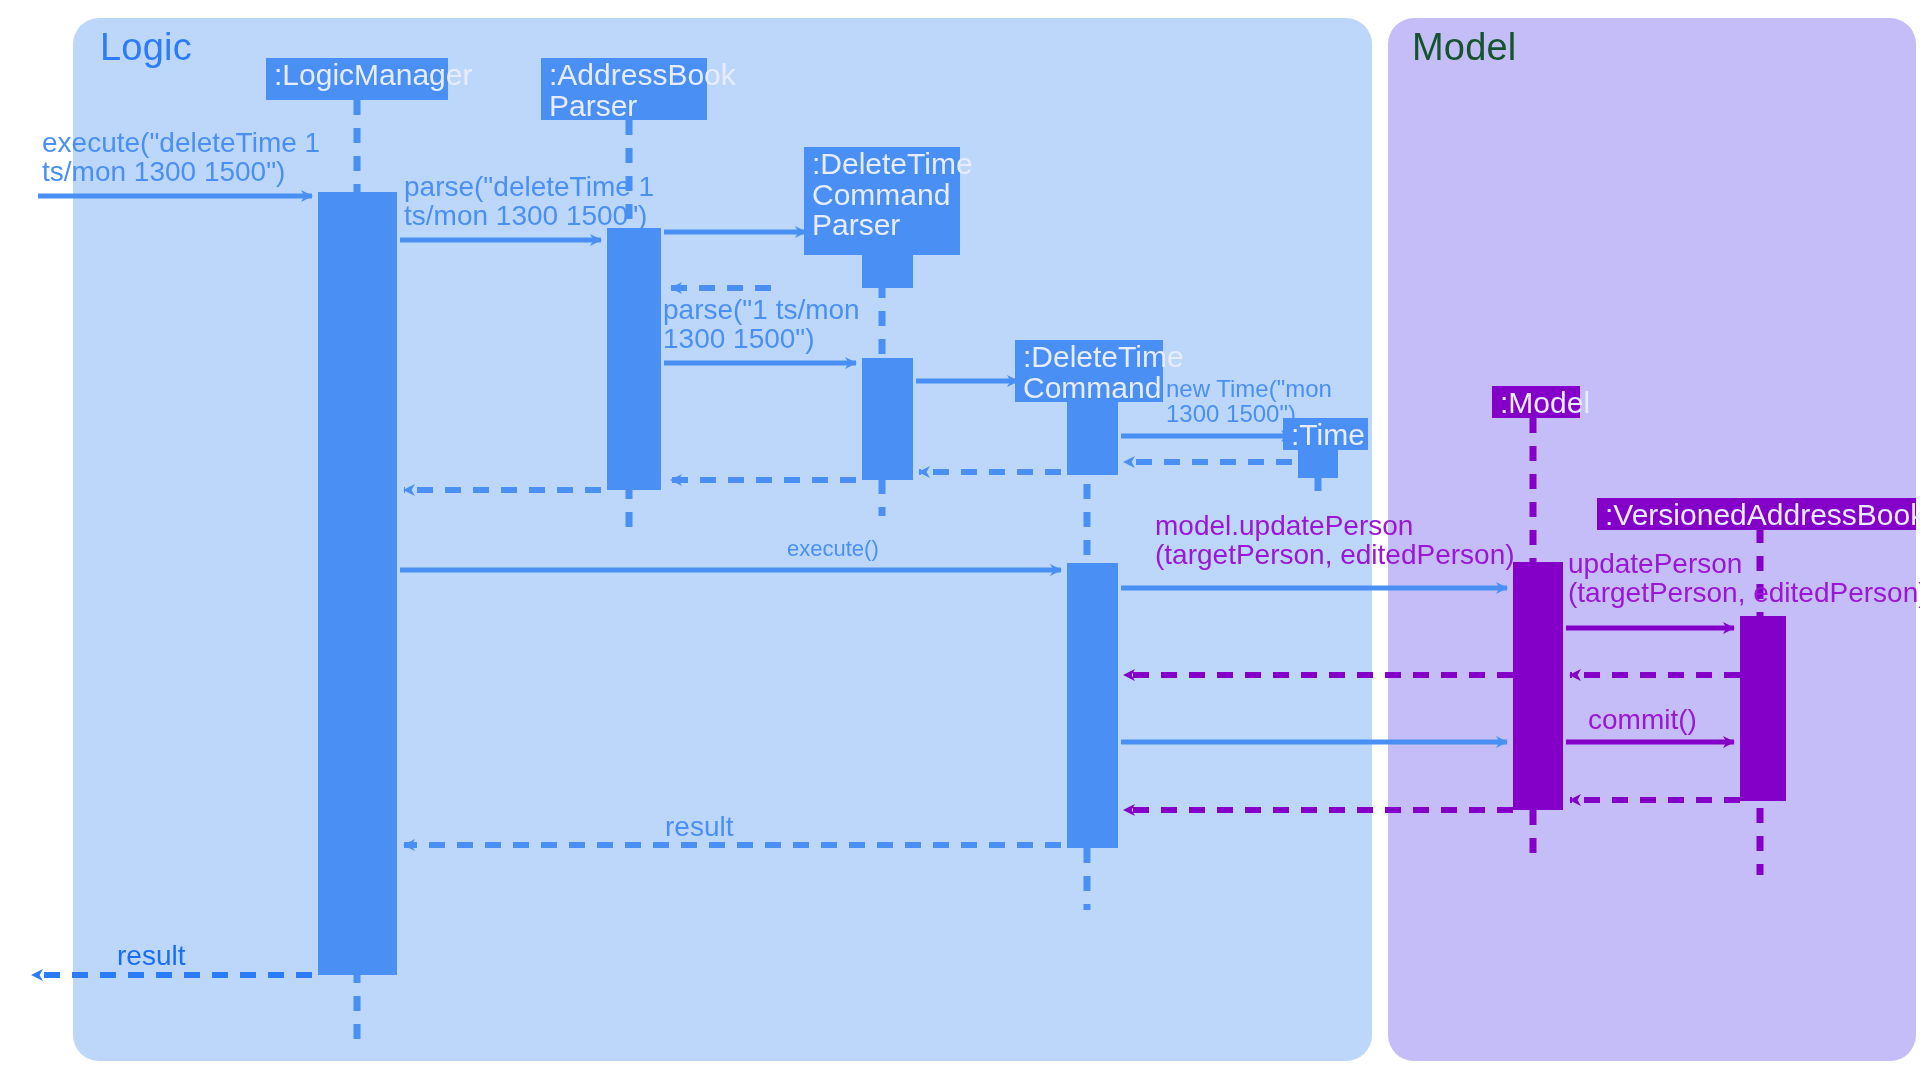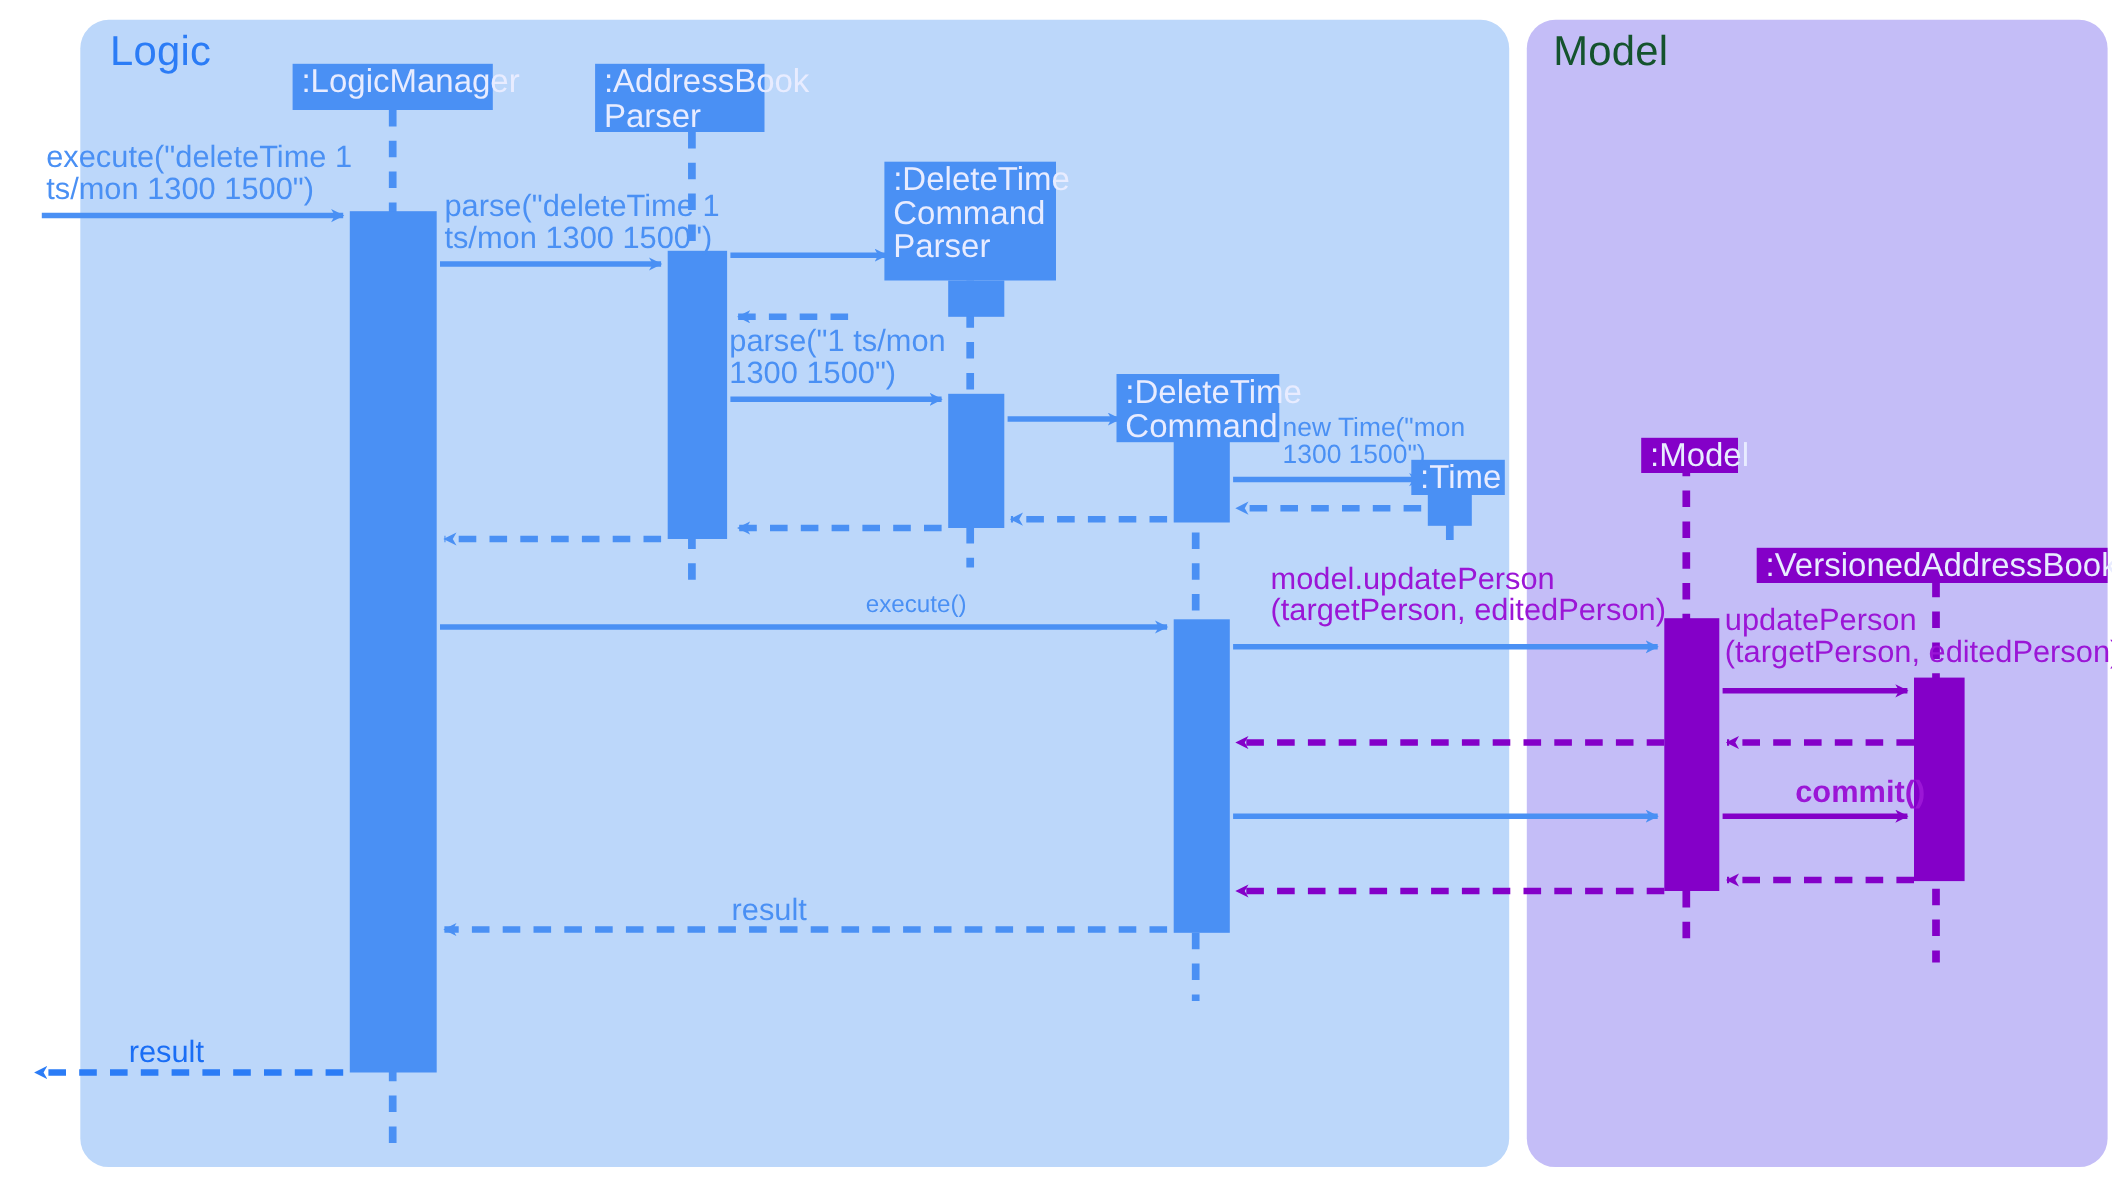--- a/index.html
+++ b/index.html
@@ -101,33 +101,33 @@
     <g stroke="#8400c8" stroke-width="6" stroke-dasharray="16,12" fill="none">
       <line x1="1740" y1="675" x2="1570" y2="675" marker-end="url(#ah-purple)"></line>
       <line x1="1513" y1="675" x2="1124" y2="675" marker-end="url(#ah-purple)"></line>
       <line x1="1740" y1="800" x2="1570" y2="800" marker-end="url(#ah-purple)"></line>
       <line x1="1513" y1="810" x2="1124" y2="810" marker-end="url(#ah-purple)"></line>
     </g>
   </svg>
 
   <div class="lifeline-box" style="left:266px;top:58px;width:182px;height:42px;background:#4a90f4;">:LogicManager</div>
 
-  <div class="lifeline-box" style="left:541px;top:58px;width:154px;height:62px;background:#4a90f4;">:AddressBook
+  <div class="lifeline-box" style="left:541px;top:58px;width:166px;height:62px;background:#4a90f4;">:AddressBook
 Parser</div>
 
   <div class="lifeline-box" style="left:804px;top:147px;width:156px;height:108px;background:#4a90f4;">:DeleteTime
 Command
 Parser</div>
 
   <div class="lifeline-box" style="left:1015px;top:340px;width:148px;height:62px;background:#4a90f4;">:DeleteTime
 Command</div>
 
   <div class="lifeline-box" style="left:1283px;top:418px;width:85px;height:32px;background:#4a90f4;">:Time</div>
 
-  <div class="lifeline-box" style="left:1492px;top:398px;width:88px;height:32px;background:#8400c8;">:Model</div>
+  <div class="lifeline-box" style="left:1492px;top:386px;width:88px;height:32px;background:#8400c8;">:Model</div>
 
   <div class="lifeline-box" style="left:1597px;top:498px;width:319px;height:32px;background:#8400c8;">:VersionedAddressBook</div>
 
   <div class="msglabel" style="left:42px;top:128px;color:#4a90f4;">execute("deleteTime 1
 ts/mon 1300 1500")</div>
 
   <div class="msglabel" style="left:404px;top:172px;color:#4a90f4;">parse("deleteTime 1
 ts/mon 1300 1500")</div>
 
   <div class="msglabel" style="left:663px;top:295px;color:#4a90f4;">parse("1 ts/mon
@@ -138,19 +138,19 @@
 
   <div class="msglabel small" style="left:745px;top:537px;color:#4a90f4;margin-left:42px;">execute()</div>
 
   <div class="msglabel" style="left:1155px;top:511px;color:#9b16d6;">model.updatePerson
 (targetPerson, editedPerson)</div>
 
   <div class="msglabel" style="left:1568px;top:549px;color:#9b16d6;">updatePerson
 (targetPerson, editedPerson)</div>
 
 
-  <div class="msglabel" style="left:1632px;top:705px;color:#9b16d6;font-weight:bold;">commit()</div>
+  <div class="msglabel" style="left:1588px;top:705px;color:#9b16d6;">commit()</div>
 
   <div class="msglabel" style="left:665px;top:812px;color:#4a90f4;">result</div>
 
   <div class="msglabel" style="left:117px;top:941px;color:#1a6ef5;">result</div>
 
 </div>
 
 </body></html>

